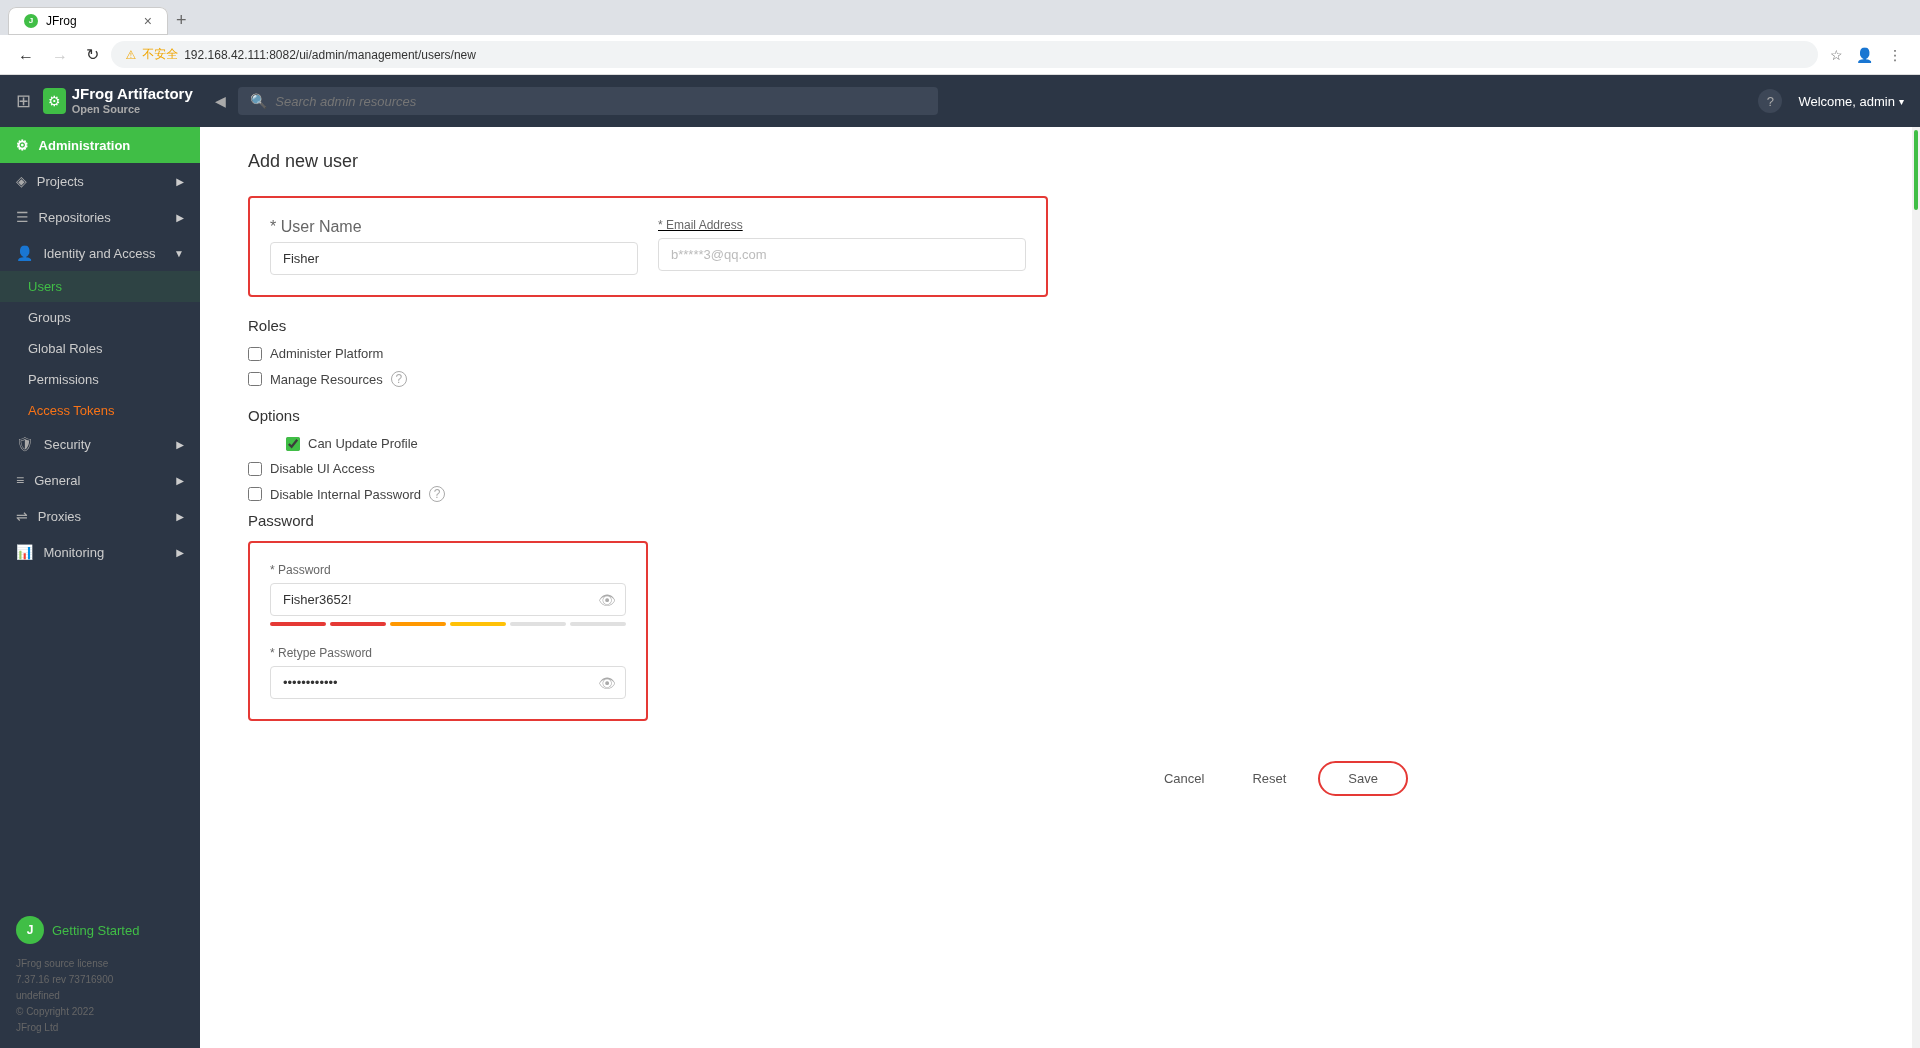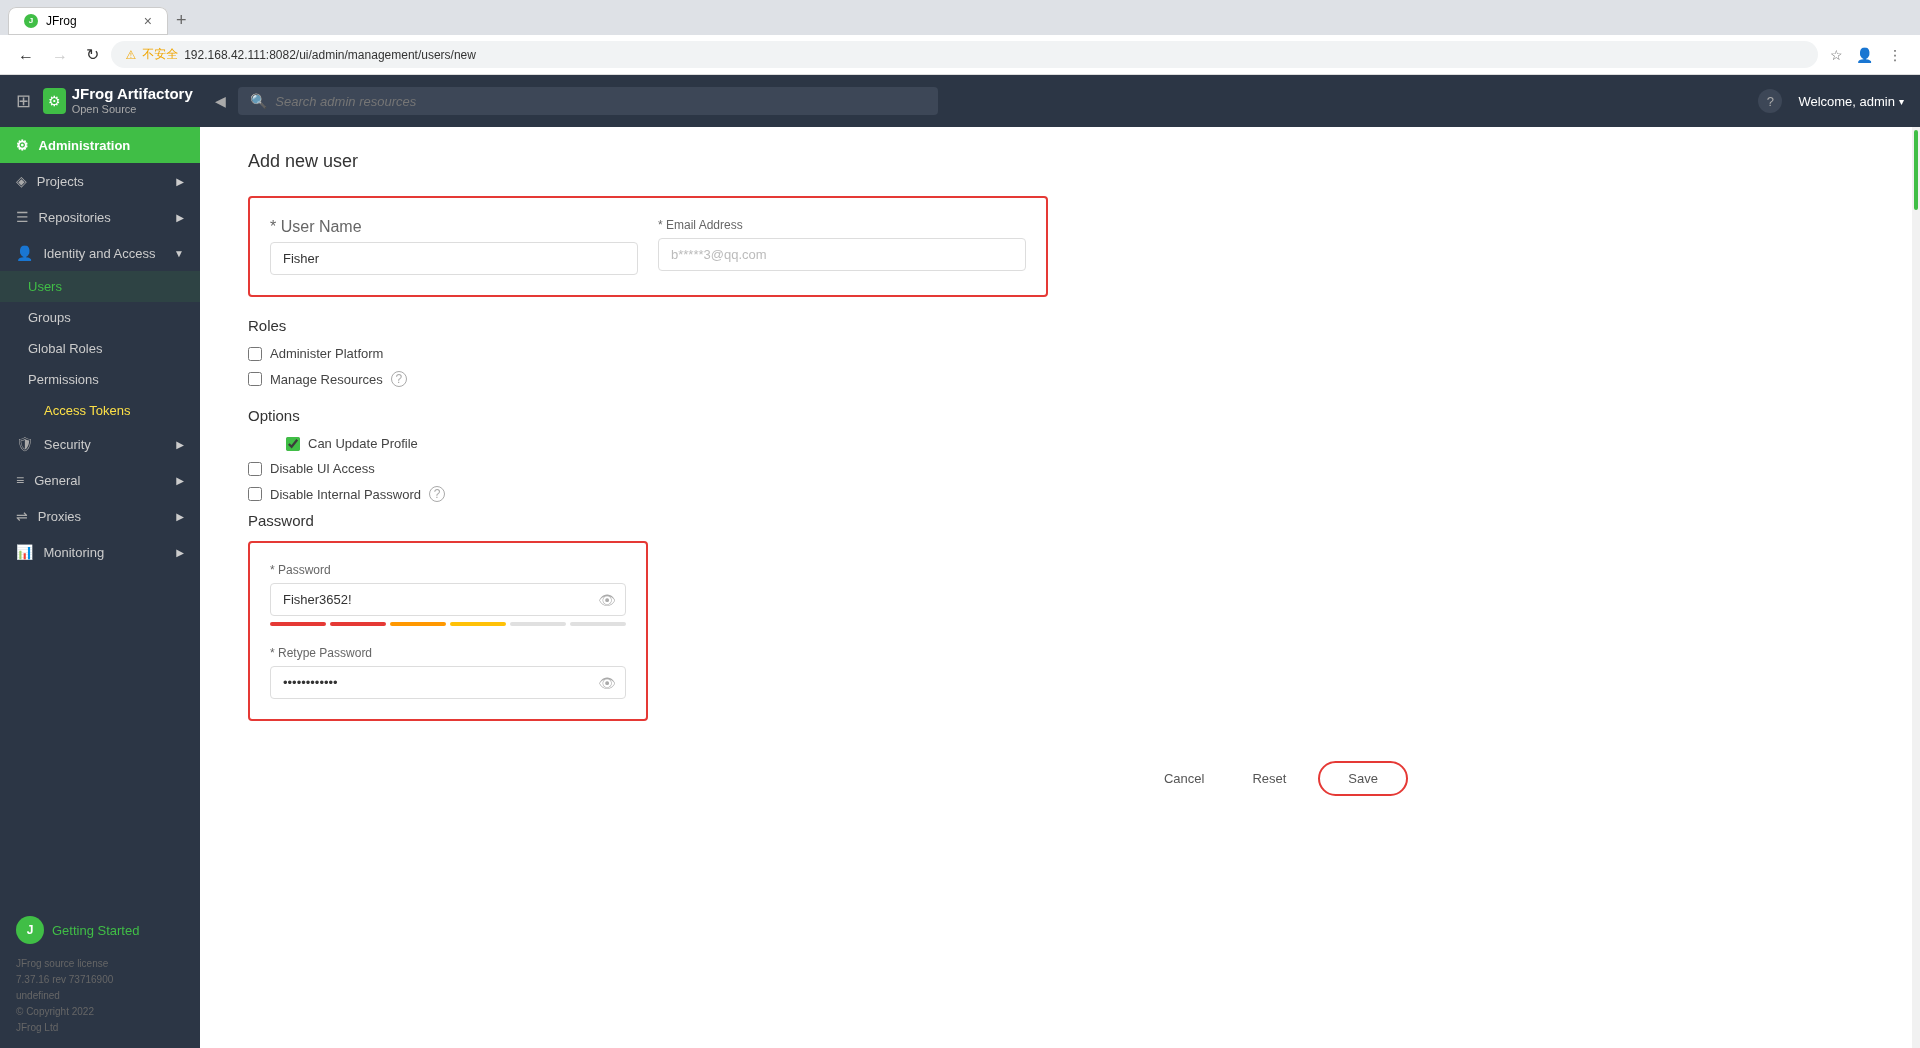--- a/index.html
+++ b/index.html
@@ -40,21 +40,21 @@
 </div>
 
 <div style="display:flex; flex-direction:column; flex:1; overflow:hidden;">
 
   <div style="background:#2c3645;display:flex;align-items:center;padding:0 16px;height:52px;gap:12px;">
     <span style="color:#aaa;font-size:18px;cursor:pointer;">⊞</span>
     <div style="display:flex;align-items:center;gap:6px;color:white;min-width:160px;">
       <div style="background:#40be46;padding:5px;border-radius:4px;color:white;font-size:14px;">⚙</div>
       <div>
         <div style="font-size:15px;font-weight:bold;color:white;line-height:1.2;text-align:right;">JFrog Artifactory</div>
-        <div style="font-size:11px;color:#aaa;line-height:1.2;">Open Source</div>
+        <div style="font-size:11px;color:#aaa;line-height:1.2;font-weight:bold;">Open Source</div>
       </div>
     </div>
     <span style="color:#aaa;font-size:14px;cursor:pointer;">◀</span>
     <div style="display:flex;align-items:center;background:#3d4757;border-radius:4px;padding:6px 12px;flex:1;max-width:700px;gap:8px;">
       <span style="color:#aaa;font-size:14px;">🔍</span>
       <input type="text" style="background: none; border: none; color: rgb(204, 204, 204); font-size: 13px; flex: 1 1 0%; outline: none; font-style: italic;" placeholder="Search admin resources">
     </div>
     <div style="display:flex;align-items:center;gap:16px;margin-left:auto;">
       <span style="color:#aaa;cursor:pointer;font-size:18px;background:#3d4757;border-radius:50%;width:24px;height:24px;display:flex;align-items:center;justify-content:center;font-size:13px;">?</span>
       <div style="display:flex;align-items:center;gap:4px;cursor:pointer;color:white;font-size:13px;">
@@ -96,21 +96,21 @@
       </div>
       <div style="display:flex;align-items:center;padding:8px 16px 8px 28px;cursor:pointer;font-size:13px;color:#ccc;">
         <span>Groups</span>
       </div>
       <div style="display:flex;align-items:center;padding:8px 16px 8px 28px;cursor:pointer;font-size:13px;color:#ccc;">
         <span>Global Roles</span>
       </div>
       <div style="display:flex;align-items:center;padding:8px 16px 8px 28px;cursor:pointer;font-size:13px;color:#ccc;">
         <span>Permissions</span>
       </div>
-      <div style="display:flex;align-items:center;padding:8px 16px 8px 28px;cursor:pointer;font-size:13px;color:#fde047;margin-left:16px;">
+      <div style="display:flex;align-items:center;padding:8px 16px 8px 28px;cursor:pointer;font-size:13px;color:#f97316;">
         <span>Access Tokens</span>
       </div>
 
       <div style="display:flex;align-items:center;padding:10px 16px;cursor:pointer;gap:10px;font-size:13px;color:#ccc;">
         <span style="color:#aaa;font-size:14px;">🛡</span>
         <span>Security</span>
         <span style="margin-left:auto;font-size:10px;">▶</span>
       </div>
 
       <div style="display:flex;align-items:center;padding:10px 16px;cursor:pointer;gap:10px;font-size:13px;color:#ccc;">
@@ -150,21 +150,21 @@
       <div style="background:white;padding:24px 48px;min-height:100%;">
 
         <h1 style="font-size:18px;color:#333;margin-bottom:24px;font-weight:400;">Add new user</h1>
 
         <div style="border:2px solid #e53935;border-radius:4px;padding:20px;margin-bottom:20px;max-width:800px;">
           <div style="display:flex;gap:20px;">
             <div style="flex:1;">
               <div style="font-size:16px;color:#666;margin-bottom:6px;">* User Name</div>
               <input type="text" style="width: 100%; border: 1px solid rgb(221, 221, 221); border-radius: 4px; padding: 8px 12px; font-size: 13px; color: rgb(51, 51, 51); outline: none; background: white;" value="Fisher">
             </div>
-            <div style="flex:1;">
+            <div style="flex:1;text-decoration:underline;">
               <div style="font-size:12px;color:#666;margin-bottom:6px;">* Email Address</div>
               <input type="text" style="width: 100%; border: 1px solid rgb(221, 221, 221); border-radius: 4px; padding: 8px 12px; font-size: 13px; color: rgb(187, 187, 187); outline: none; background: white;" value="b*****3@qq.com">
             </div>
           </div>
         </div>
 
         <div style="margin-bottom:20px;max-width:800px;">
           <div style="font-size:15px;color:#333;margin-bottom:12px;font-weight:500;">Roles</div>
           <div style="display:flex;align-items:center;gap:8px;margin-bottom:10px;font-size:13px;color:#444;">
             <input type="checkbox" style="width: 14px; height: 14px; cursor: pointer; accent-color: rgb(64, 190, 70);">

